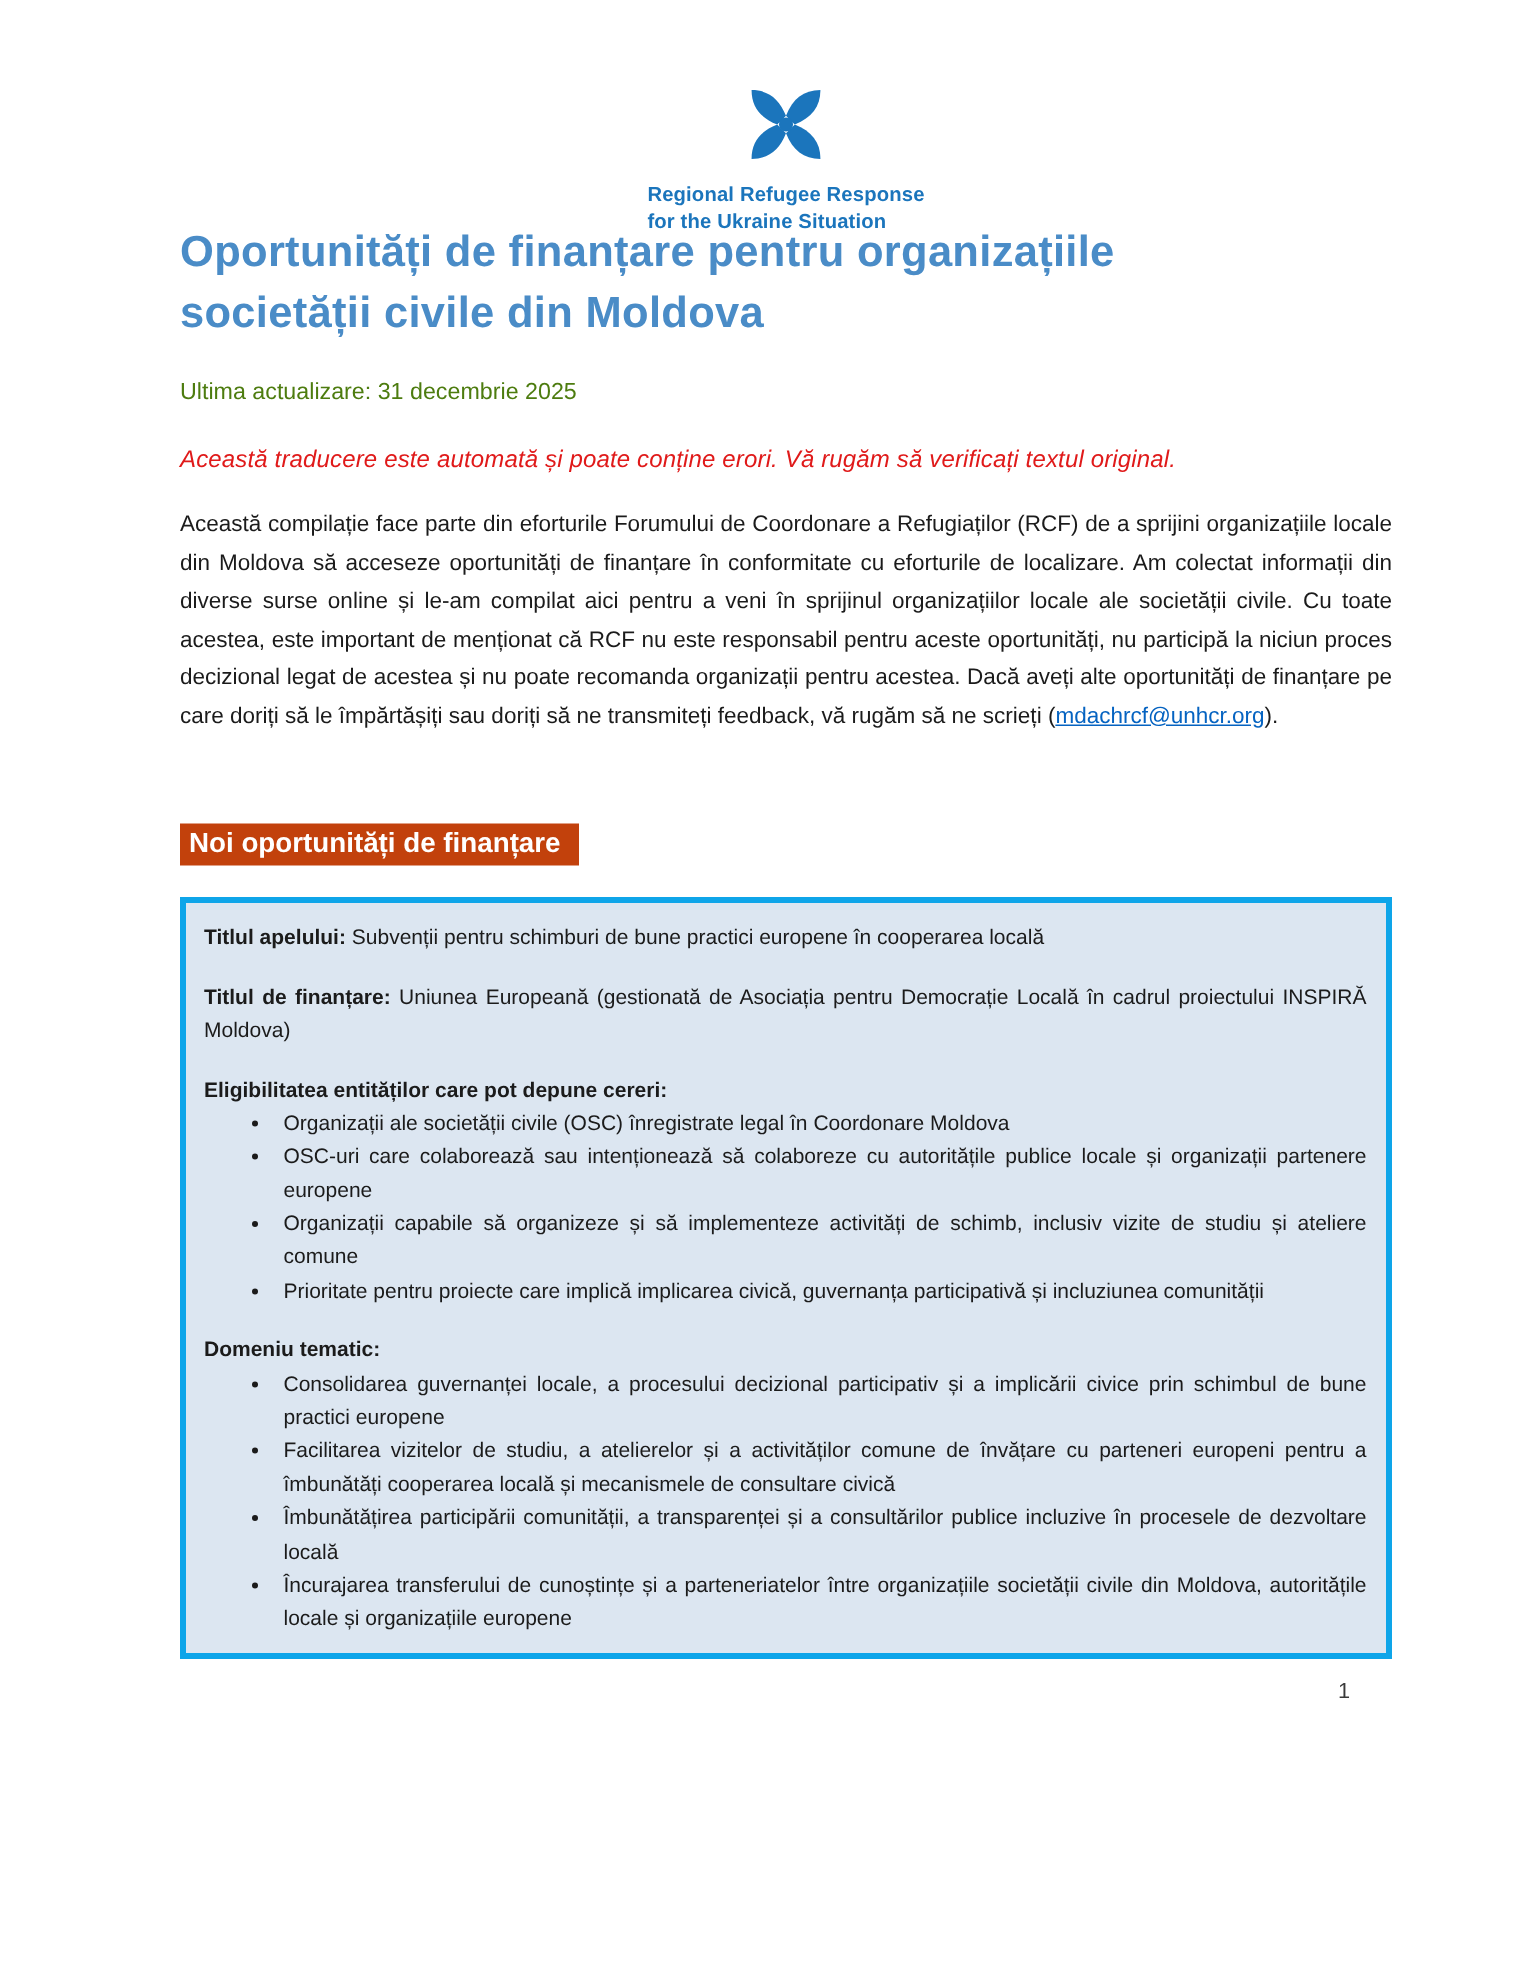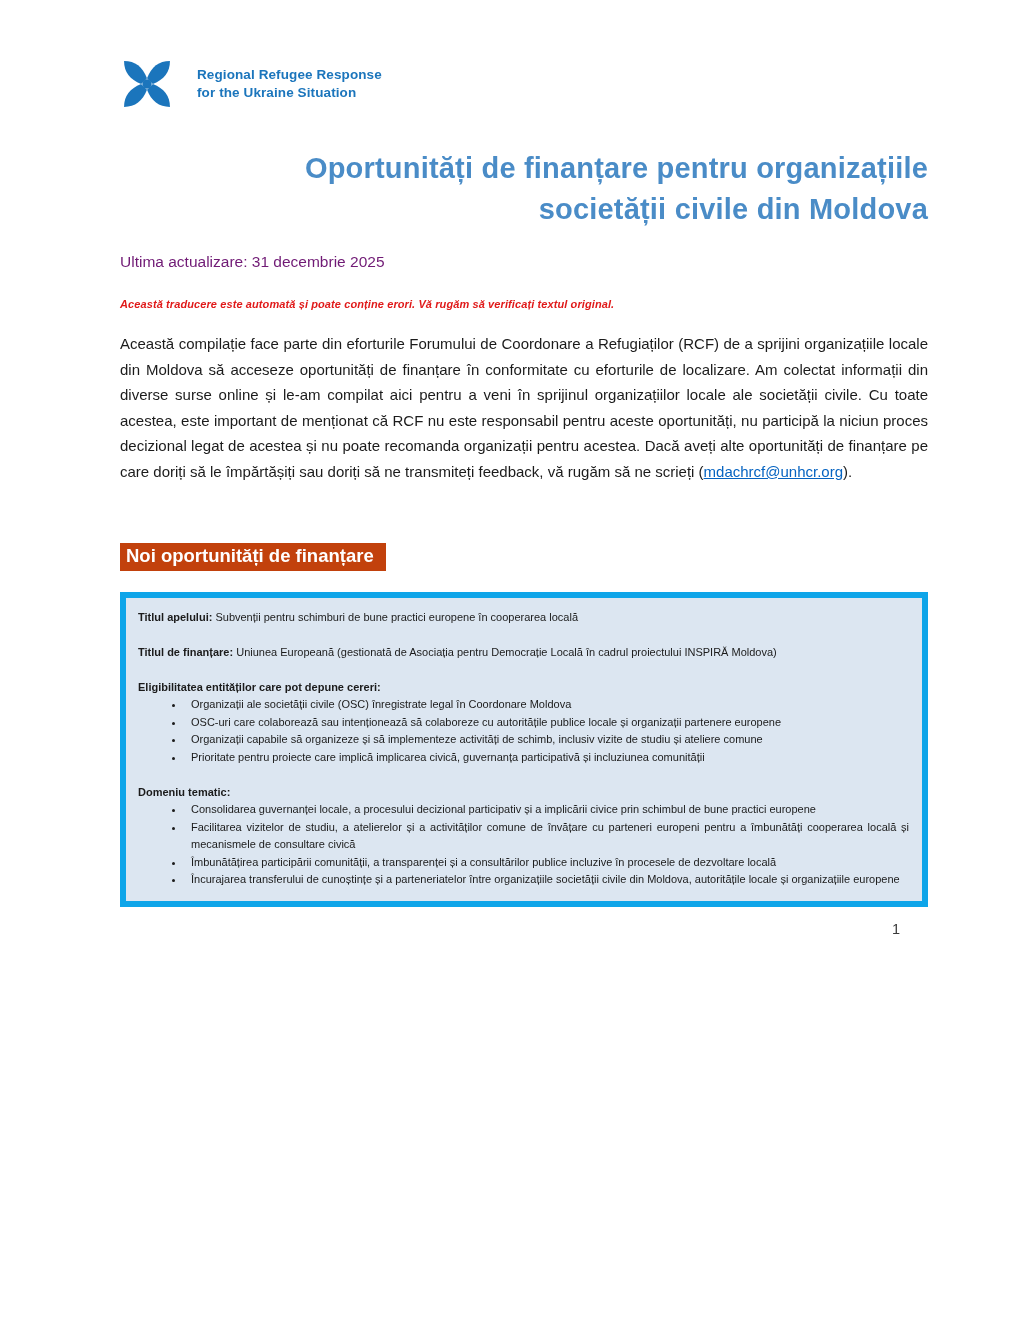--- a/index.html
+++ b/index.html
@@ -9,52 +9,51 @@
     height: 1325px;
     margin: 0 auto;
     background: #ffffff;
     box-sizing: border-box;
     padding: 56px 96px 0 120px;
     font-family: "Liberation Sans", "DejaVu Sans", sans-serif;
     color: #1b1b1b;
     overflow: hidden;
   }
   
-  .logo-row { display: flex; align-items: center; gap: 23px; height: 56px; }
+  .logo-row { display: flex; align-items: center; gap: 11px; height: 56px; flex-direction: column; }
   .logo-mark { width: 54px; height: 54px; flex: 0 0 auto; }
   .logo-text {
     color: #1b75bc;
     font-size: 13.5px;
     font-weight: bold;
     line-height: 1.32;
     letter-spacing: 0.1px;
   }
   
   .doc-title {
     margin-top: 36px;
     color: #4a8cc7;
     font-size: 29px;
     font-weight: bold;
     line-height: 1.42;
     letter-spacing: 0.2px;
-    text-align: right;
   }
   
   .updated {
     margin-top: 23px;
-    color: #701a75;
+    color: #4d7c0f;
     font-size: 15.5px;
   }
   
   .disclaimer {
     margin-top: 27px;
     color: #e01a1a;
-    font-size: 11px;
+    font-size: 16px;
     font-style: italic;
-    font-weight: 700;
+    font-weight: 400;
     letter-spacing: 0.1px;
   }
   
   .intro {
     margin-top: 21px;
     font-size: 15px;
     line-height: 1.7;
     text-align: justify;
   }
   .intro a {
@@ -68,25 +67,25 @@
     margin-top: 44px;
     background: #c2410c;
     color: #ffffff;
     font-size: 18.5px;
     font-weight: bold;
     padding: 2px 12px 4px 6px;
   }
   
   .call-box {
     margin-top: 21px;
-    border: 6px solid #0ea5e9;
+    border: 4px solid #0ea5e9;
     background: #dce6f1;
     box-sizing: border-box;
     padding: 11px 13px 12px 12px;
-    font-size: 11px;
+    font-size: 14px;
     line-height: 1.6;
   }
   .call-box p { margin: 0; text-align: justify; }
   .call-box p.gap-after { margin-bottom: 17px; }
   .call-box .lbl { font-weight: bold; }
   .call-box ul {
     margin: 0;
     padding-left: 47px;
     list-style-type: disc;
   }

